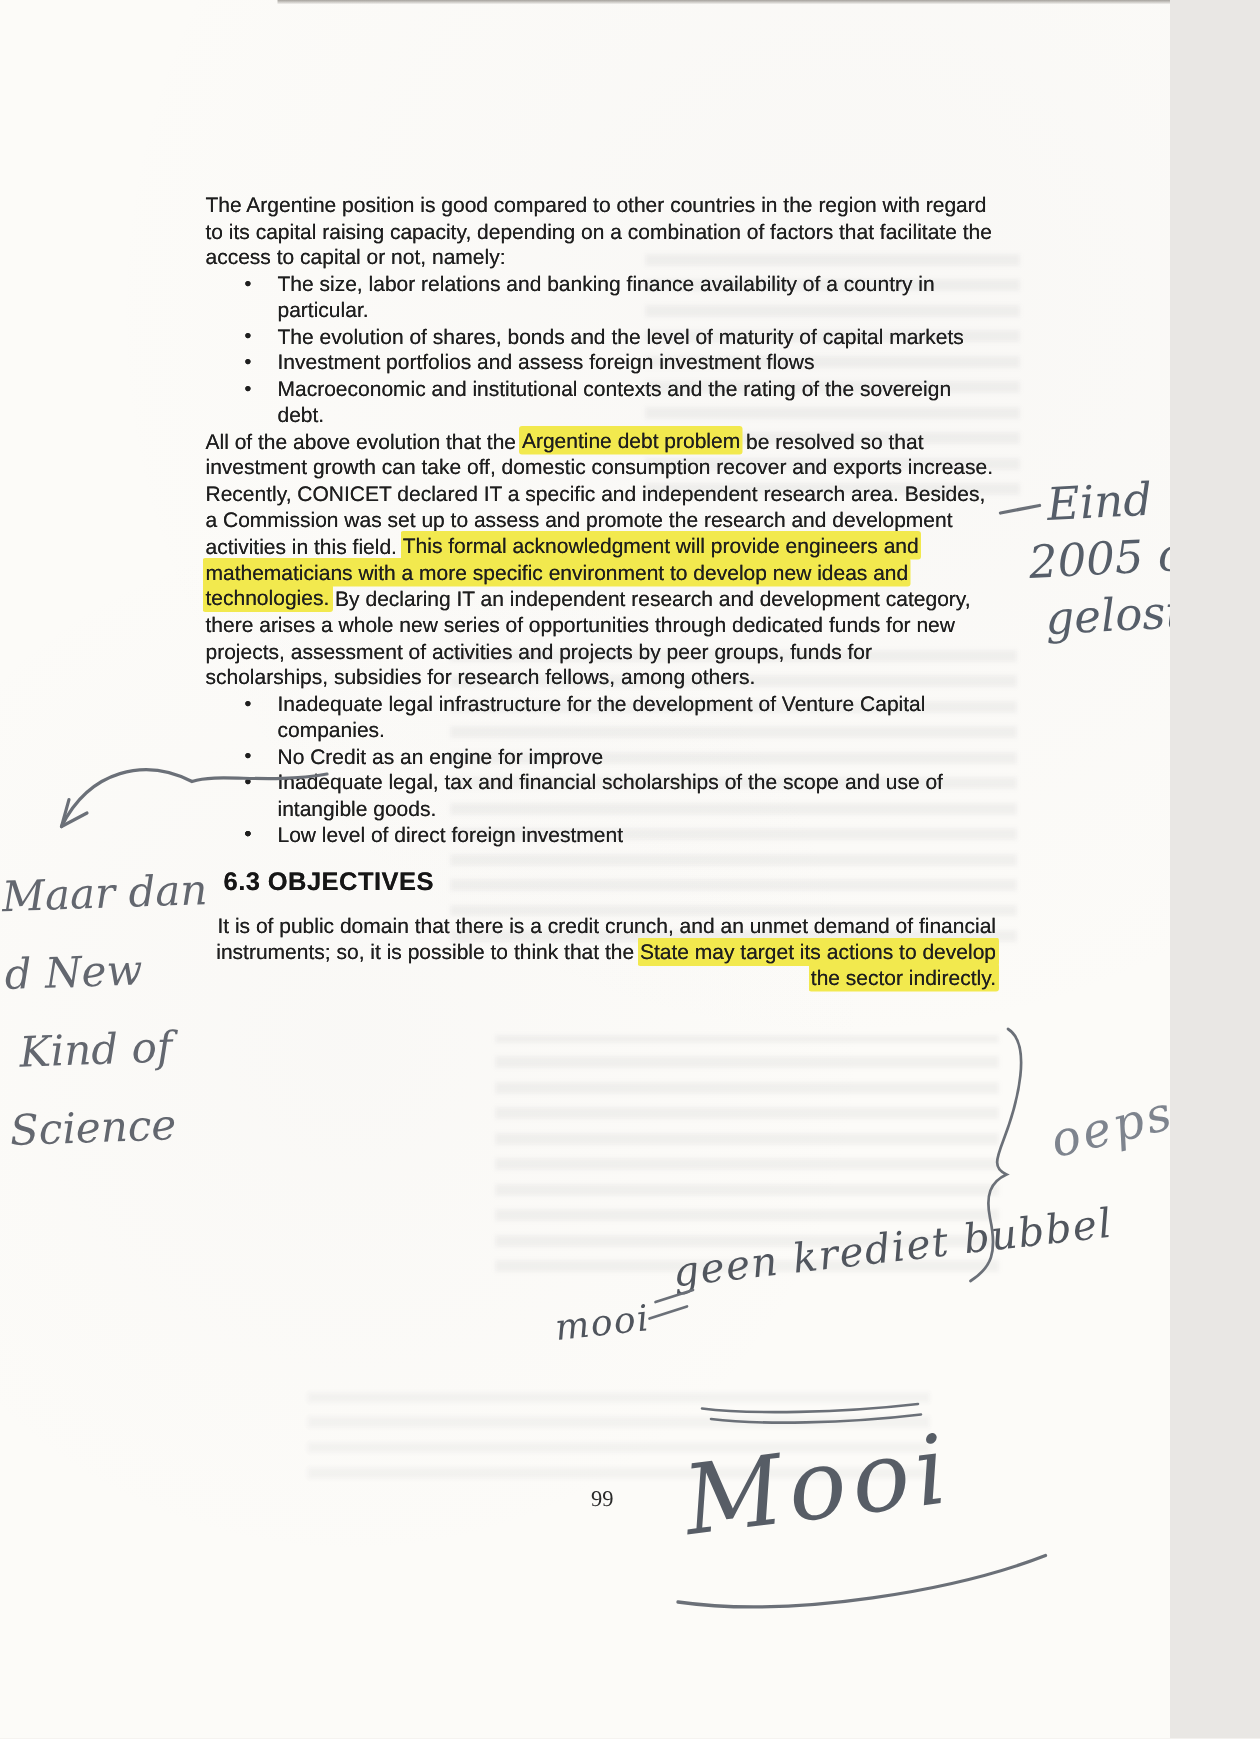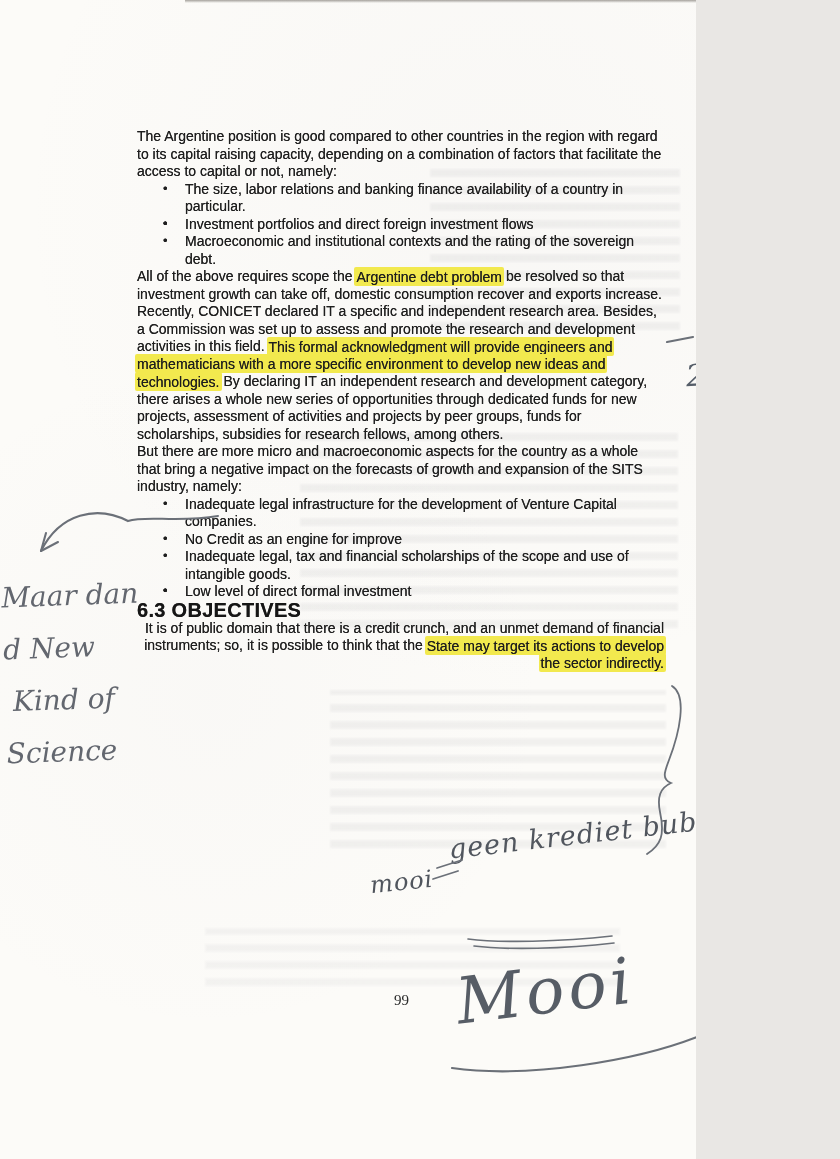--- a/index.html
+++ b/index.html
@@ -1,38 +1,38 @@
 <!DOCTYPE html>
 <html><head>
 <meta charset="utf-8">
 <style>
   html,body{margin:0;padding:0;}
   body{width:840px;height:1159px;font-family:"Liberation Sans",sans-serif;background:#e9e7e4;}
-  .page{position:relative;width:696px;height:1159px;background:#fcfbf8;overflow:hidden;
+  .page{position:relative;width:780px;height:1159px;background:#fcfbf8;overflow:hidden;
         background-image:
           radial-gradient(circle at 72% 18%, rgba(185,182,196,.05), transparent 45%),
           radial-gradient(circle at 30% 60%, rgba(185,182,196,.04), transparent 40%);}
   
   .edge-right{position:absolute;left:813px;top:0;width:27px;height:1159px;
         transform-origin:top left;transform:skewX(0.65deg);
         background:linear-gradient(90deg,#96744a 0px,#23211e 2px,#141414 30%,#2e2e2e 62%,#4a4a49 84%,#333332 100%);}
   .edge-top{position:absolute;left:185px;top:0;width:632px;height:3px;
         background:linear-gradient(180deg,rgba(80,74,66,.5),rgba(80,74,66,0));}
   
   .ghost{position:absolute;background:repeating-linear-gradient(0deg,rgba(108,110,124,.07) 0 8px,rgba(108,110,124,0) 8px 17px);
         filter:blur(1.3px);pointer-events:none;}
   .g1{left:430px;top:160px;width:250px;height:170px;}
   .g2{left:300px;top:432px;width:378px;height:196px;}
   .g3{left:330px;top:690px;width:336px;height:158px;}
   .g4{left:205px;top:928px;width:415px;height:58px;opacity:.8;}
   
   .doc{position:absolute;left:137px;top:128px;width:527px;font-size:14px;line-height:17.5px;
         color:#1e1e1e;text-shadow:0 0 .3px rgba(25,25,25,.85);}
   .doc p{margin:0;}
-  .doc h2{margin:0;font-size:20px;line-height:19px;font-weight:bold;letter-spacing:.3px;color:#161616;}
+  .doc h2{margin:12px;font-size:17px;line-height:19px;font-weight:bold;letter-spacing:.3px;color:#161616;}
   .doc ul{margin:0;padding:0;list-style:none;}
   .doc li{position:relative;padding-left:48px;}
   .doc li .marker{position:absolute;left:26px;top:-1px;font-size:13px;}
   .blk-0{margin-top:0;}
   .blk-1{margin-top:20px;}
   .blk-2{margin-top:12px;}
   .blk-3{margin-top:17px;}
   .blk-4{margin-top:12px;}
   .blk-5{margin-top:16px;}
   .blk-6{margin-top:13px;}
@@ -63,33 +63,32 @@
 
   <div class="ghost g1"></div>
   <div class="ghost g2"></div>
   <div class="ghost g3"></div>
   <div class="ghost g4"></div>
 
   <div class="doc">
       <p class="blk blk-0"><span>The Argentine position is good compared to other countries in the region with regard to its capital raising capacity, depending on a combination of factors that facilitate the access to capital or not, namely:</span></p>
       <ul class="blk blk-1">
         <li><span class="marker">•</span><span>The size, labor relations and banking finance availability of a country in particular.</span></li>
-        <li><span class="marker">•</span></li>
-        <li><span class="marker">•</span><span>Investment portfolios and direct foreign investment flows</span></li>
+        <li><span class="marker">•</span><span>The evolution of shares, bonds and the level of maturity of capital markets</span></li>
+        <li><span class="marker">•</span><span>Investment portfolios and assess foreign investment flows</span></li>
         <li><span class="marker">•</span><span>Macroeconomic and institutional contexts and the rating of the sovereign debt.</span></li>
       </ul>
-      <p class="blk blk-2"><span>All of the above requires scope the </span><span class="hl">Argentine debt problem</span><span> be resolved so that investment growth can take off, domestic consumption recover and exports increase.</span></p>
+      <p class="blk blk-2"><span>All of the above evolution that the </span><span class="hl">Argentine debt problem</span><span> be resolved so that investment growth can take off, domestic consumption recover and exports increase.</span></p>
       <p class="blk blk-4"><span>Recently, CONICET declared IT a specific and independent research area. Besides, a Commission was set up to assess and promote the research and development activities in this field. </span><span class="hl">This formal acknowledgment will provide engineers and mathematicians with a more specific environment to develop new ideas and technologies.</span><span> By declaring IT an independent research and development category, there arises a whole new series of opportunities through dedicated funds for new projects, assessment of activities and projects by peer groups, funds for scholarships, subsidies for research fellows, among others.</span></p>
-      <p class="blk blk-5"><span>But there are more micro and macroeconomic aspects for the country as a whole that bring a negative impact on the forecasts of growth and expansion of the SITS industry, namely:</span></p>
       <ul class="blk blk-6">
         <li><span class="marker">•</span><span>Inadequate legal infrastructure for the development of Venture Capital companies.</span></li>
         <li><span class="marker">•</span><span>No Credit as an engine for improve</span></li>
         <li><span class="marker">•</span><span>Inadequate legal, tax and financial scholarships of the scope and use of intangible goods.</span></li>
         <li><span class="marker">•</span></li>
-        <li><span class="marker">•</span><span>Low level of direct formal investment</span></li>
+        <li><span class="marker">•</span><span>Low level of direct foreign investment</span></li>
       </ul>
       <h2 class="blk blk-7">6.3 OBJECTIVES</h2>
       <p class="blk blk-8"><span>It is of public domain that there is a credit crunch, and an unmet demand of financial instruments; so, it is possible to think that the </span><span class="hl">State may target its actions to develop the sector indirectly.</span></p>
     </div>
 
   <div class="page-number">99</div>
 
   <div class="hand hw-right">
     <div class="l0">Eind</div>
     <div class="l1">2005 op-</div>

